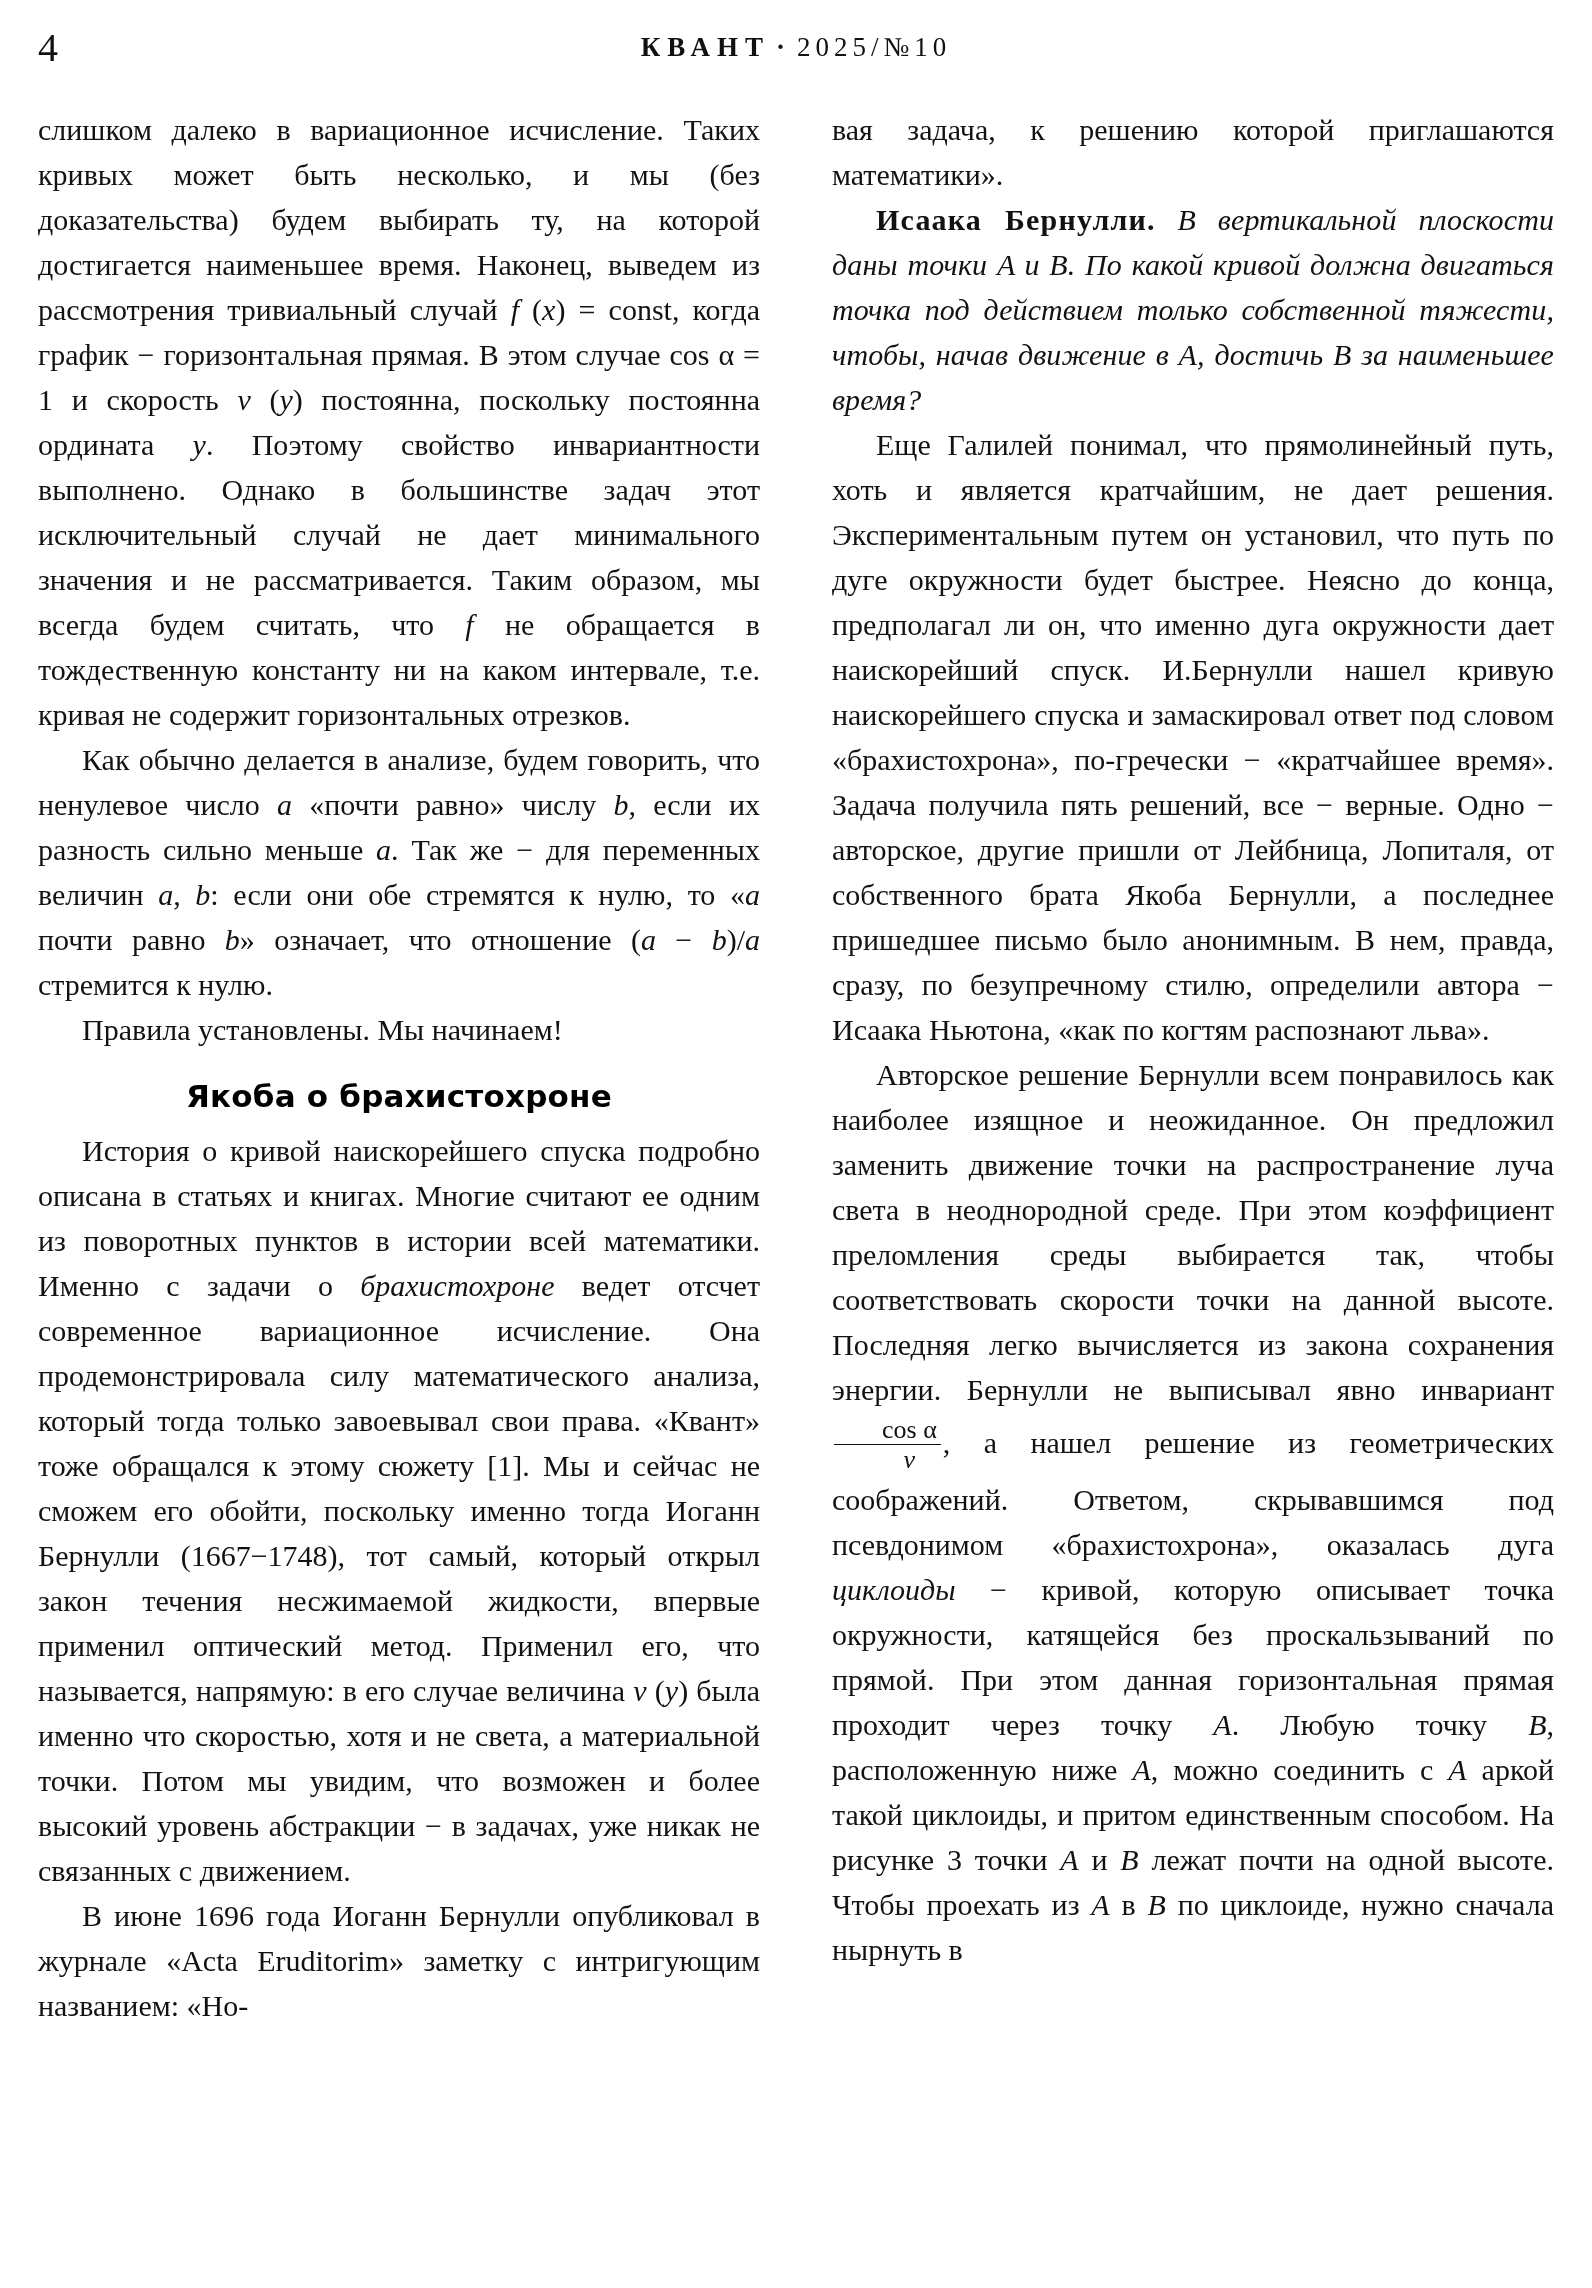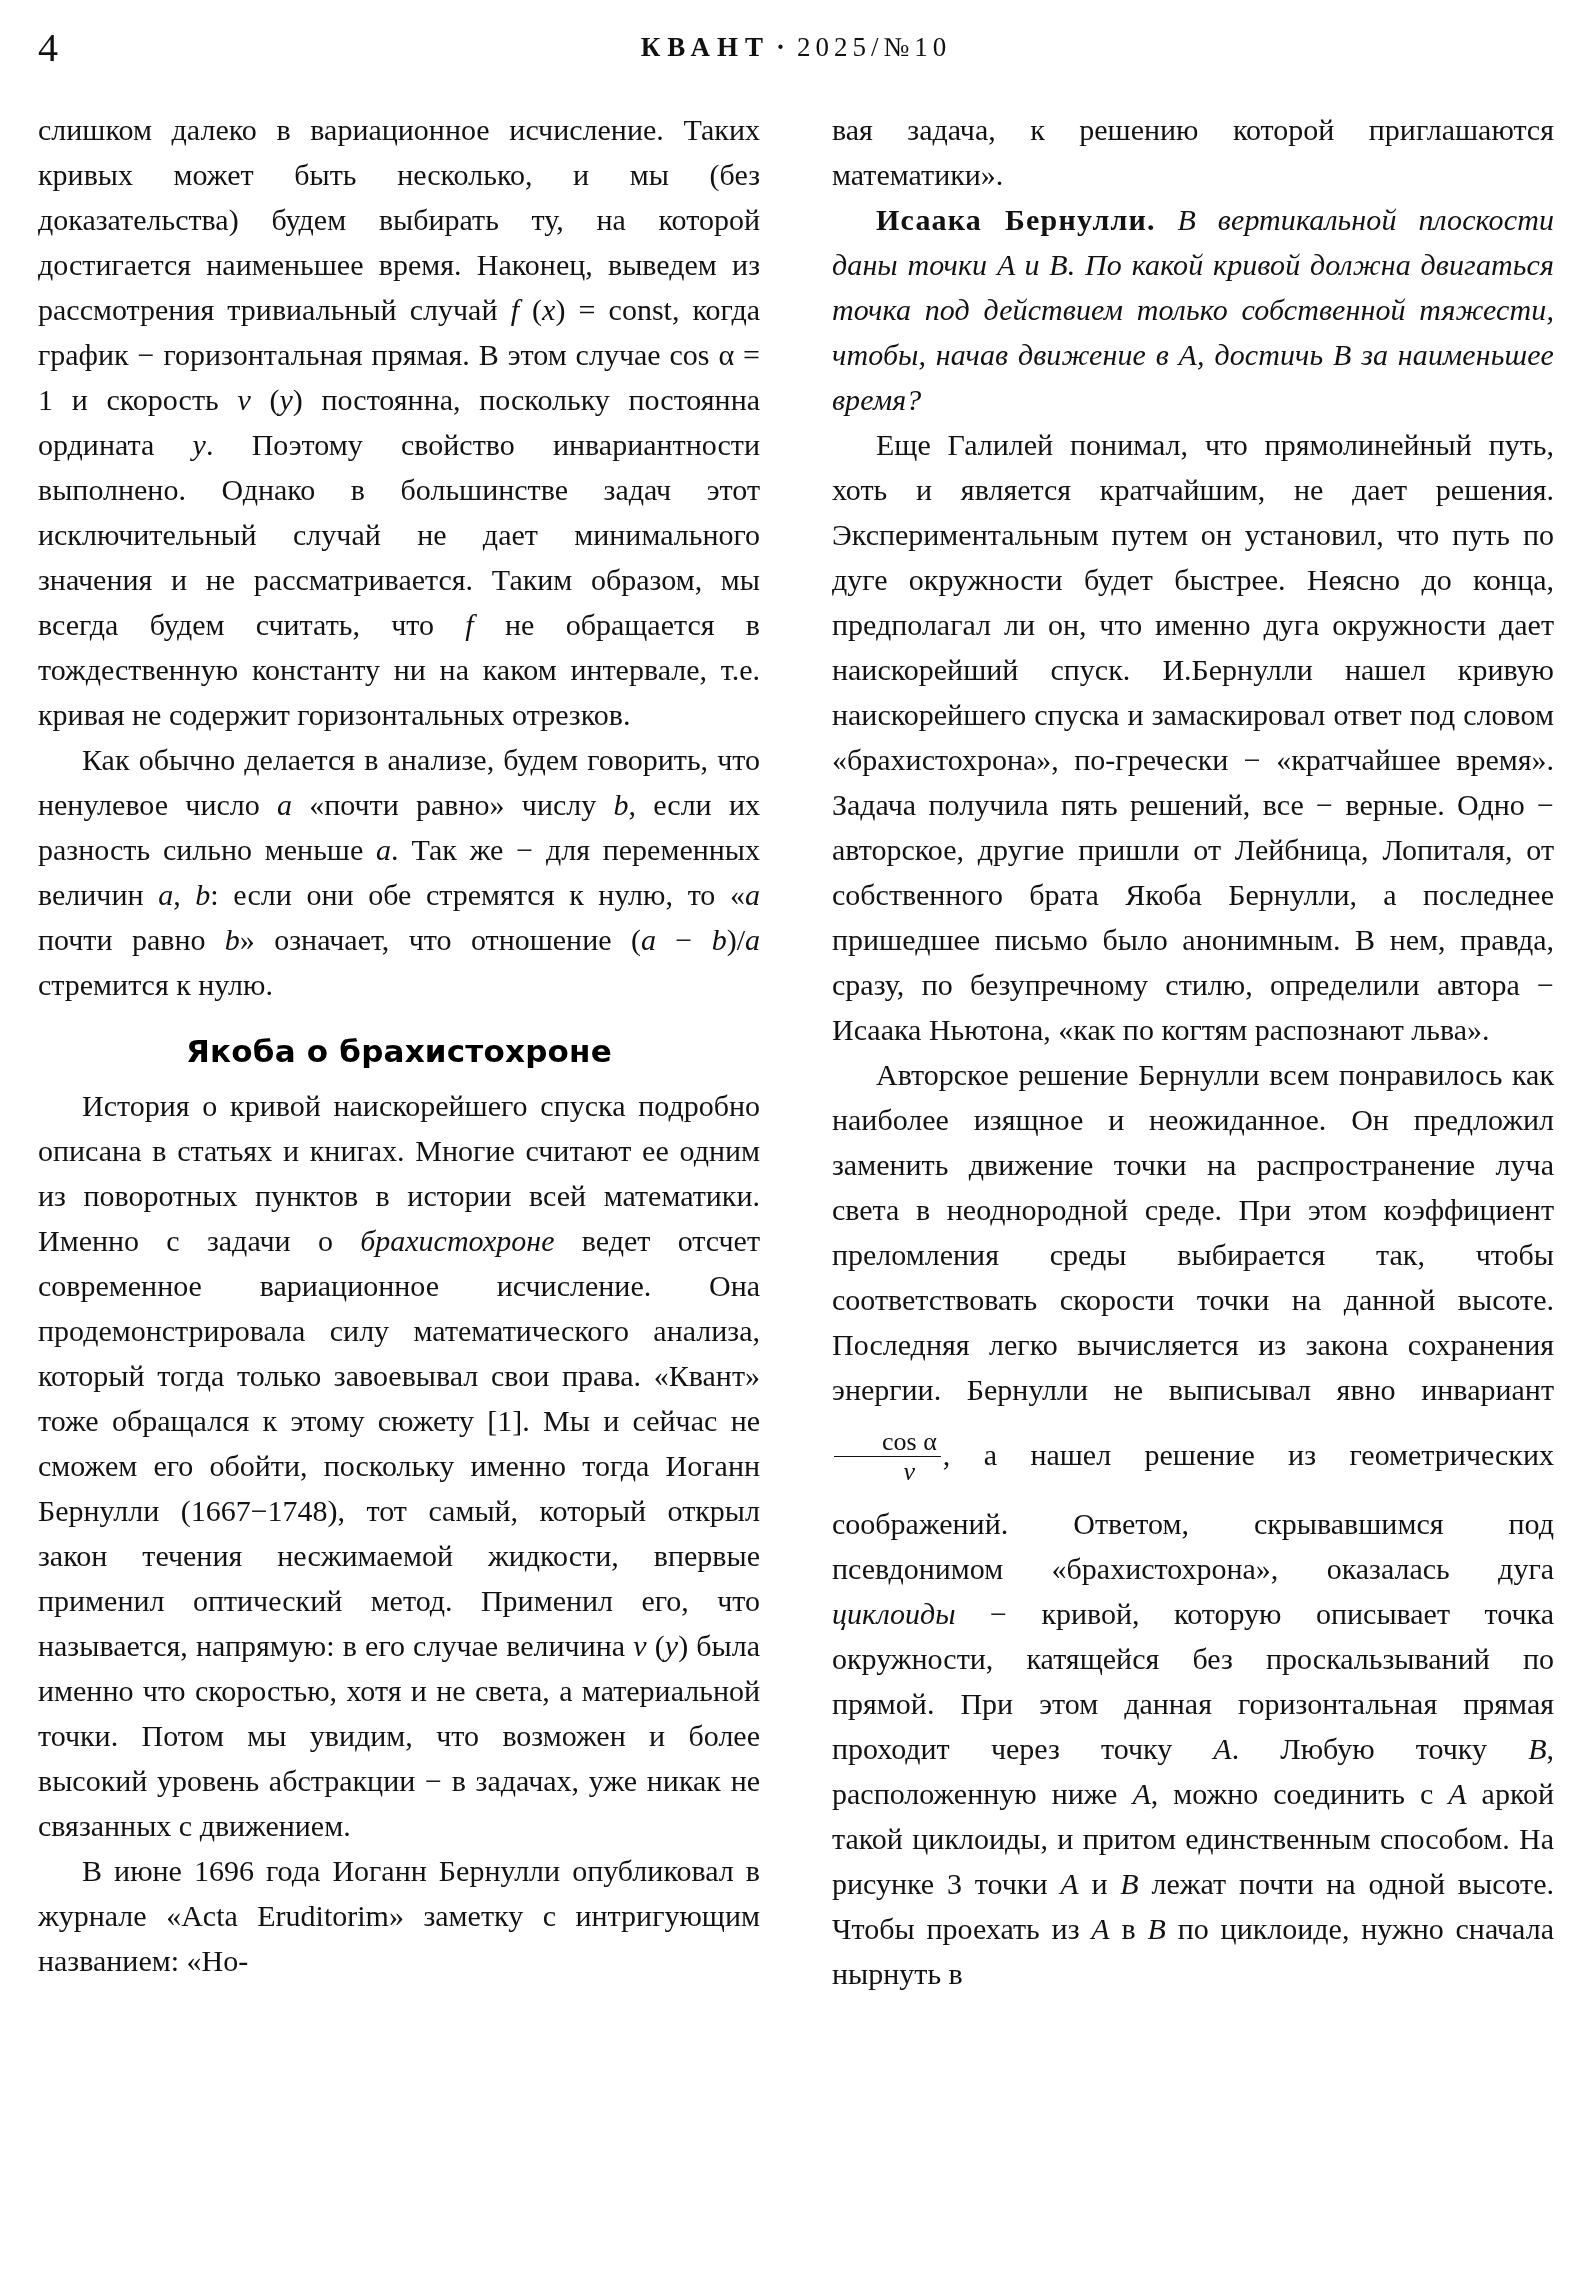--- a/index.html
+++ b/index.html
@@ -111,21 +111,21 @@
     letter-spacing: 0.1px;
   }
 
   
   .frac {
     display: inline-block;
     vertical-align: -0.55em;
     text-align: center;
     line-height: 1.06;
     font-size: 26px;
-    margin: 16px 2px;
+    margin: 4px 2px;
   }
   .frac .num { display: block; padding: 0 4px; }
   .frac .den {
     display: block;
     border-top: 1.6px solid #111;
     padding: 1px 4px 0 4px;
     font-style: italic;
   }
   .nbsp { white-space: nowrap; }
 </style>
@@ -146,20 +146,21 @@
     <div class="col">
 
       <p class="noind" id="lp1">
         слишком далеко в вариационное исчисление. Таких кривых может быть несколько, и мы (без доказательства) будем выбирать ту, на которой достигается наименьшее время. Наконец, выведем из рассмотрения тривиальный случай <span class="mi">f</span> <span class="up">(</span><span class="mi">x</span><span class="up">)</span> = const, когда график − горизонтальная прямая. В этом случае cos&nbsp;α = 1 и скорость <span class="mi">v</span> <span class="up">(</span><span class="mi">y</span><span class="up">)</span> постоянна, поскольку постоянна ордината <span class="mi">y</span>. Поэтому свойство инвариантности выполнено. Однако в большинстве задач этот исключительный случай не дает минимального значения и не рассматривается. Таким образом, мы всегда будем считать, что <span class="mi">f</span> не обращается в тождественную константу ни на каком интервале, т.е. кривая не содержит горизонтальных отрезков.
       </p>
 
       <p class="ind" id="lp2">
         Как обычно делается в анализе, будем говорить, что ненулевое число <span class="mi">a</span> «почти равно» числу <span class="mi">b</span>, если их разность сильно меньше <span class="mi">a</span>. Так же − для переменных величин <span class="mi">a</span>, <span class="mi">b</span>: если они обе стремятся к нулю, то «<span class="mi">a</span> почти равно <span class="mi">b</span>» означает, что отношение <span class="nbsp">(<span class="mi">a</span> − <span class="mi">b</span>)/<span class="mi">a</span></span> стремится к нулю.
       </p>
 
+      <p class="ind">Правила установлены. Мы начинаем!</p>
 
       <h2 class="section-head">Якоба о брахистохроне</h2>
 
       <p class="ind" id="lp4">
         История о кривой наискорейшего спуска подробно описана в статьях и книгах. Многие считают ее одним из поворотных пунктов в истории всей математики. Именно с задачи о <i>брахистохроне</i> ведет отсчет современное вариационное исчисление. Она продемонстрировала силу математического анализа, который тогда только завоевывал свои права. «Квант» тоже обращался к этому сюжету [1]. Мы и сейчас не сможем его обойти, поскольку именно тогда Иоганн Бернулли (1667−1748), тот самый, который открыл закон течения несжимаемой жидкости, впервые применил оптический метод. Применил его, что называется, напрямую: в его случае величина <span class="mi">v</span> <span class="up">(</span><span class="mi">y</span><span class="up">)</span> была именно что скоростью, хотя и не света, а материальной точки. Потом мы увидим, что возможен и более высокий уровень абстракции − в задачах, уже никак не связанных с движением.
       </p>
 
       <p class="ind">В июне 1696 года Иоганн Бернулли опубликовал в журнале «Acta Eruditorim» заметку с интригующим названием: «Но-</p>
 
     </div>

